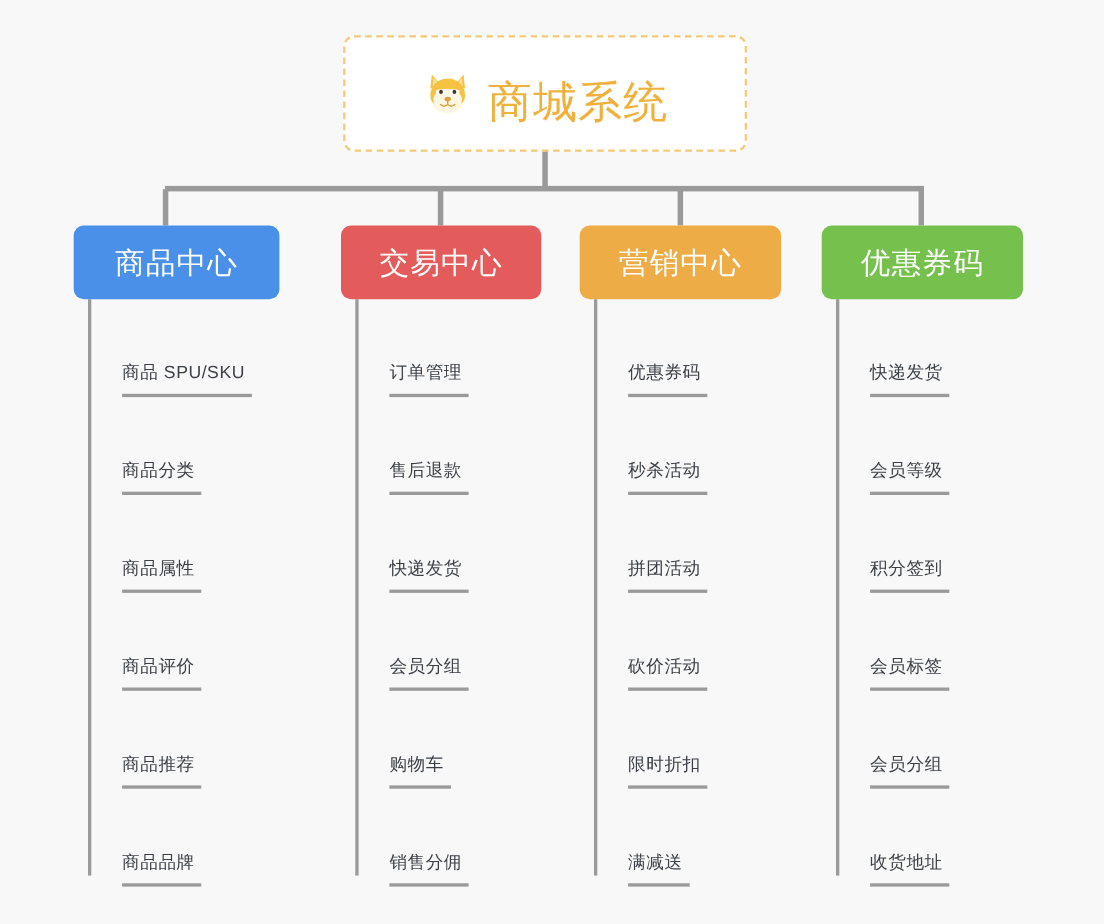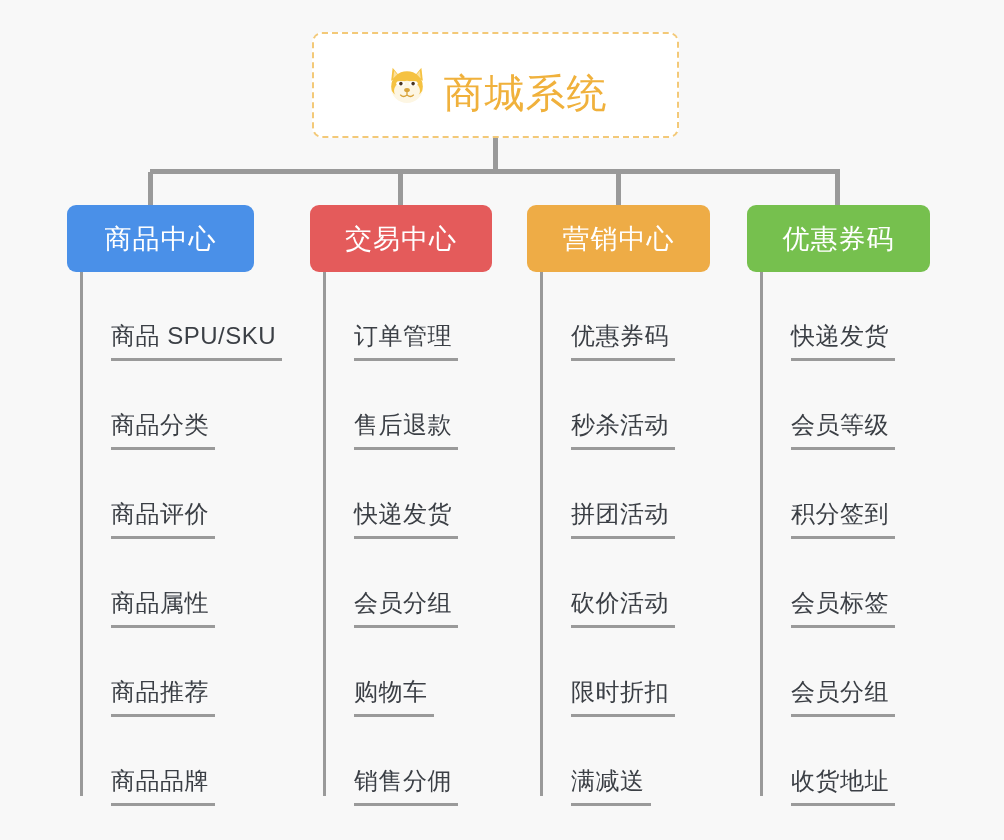--- a/index.html
+++ b/index.html
@@ -68,21 +68,21 @@
   .leaf-item{
     position:relative;
     height:89px;
     display:flex;
     align-items:flex-end;
     padding-left:44px;
     box-sizing:border-box;
   }
   .leaf-label{
     position:relative;
-    font-size:24px;
+    font-size:16px;
     color:#3b3f45;
     line-height:1;
     padding-bottom:10px;
     letter-spacing:0.5px;
     white-space:nowrap;
     border-bottom:3px solid #9a9a9a;
     padding-right:6px;
   }
 
   
@@ -136,24 +136,24 @@
     </div>
     <div class="leaf-list">
       <div class="leaf-spine" style="background: rgb(154, 154, 154); height: 524px;"></div>
       <div class="leaf-item">
           <span class="leaf-label" style="border-bottom-color: rgb(154, 154, 154);">商品 SPU/SKU</span>
         </div>
       <div class="leaf-item">
           <span class="leaf-label" style="border-bottom-color: rgb(154, 154, 154);">商品分类</span>
         </div>
       <div class="leaf-item">
+          <span class="leaf-label" style="border-bottom-color: rgb(154, 154, 154);">商品属性</span>
+        </div>
+      <div class="leaf-item">
           <span class="leaf-label" style="border-bottom-color: rgb(154, 154, 154);">商品评价</span>
-        </div>
-      <div class="leaf-item">
-          <span class="leaf-label" style="border-bottom-color: rgb(154, 154, 154);">商品属性</span>
         </div>
       <div class="leaf-item">
           <span class="leaf-label" style="border-bottom-color: rgb(154, 154, 154);">商品推荐</span>
         </div>
       <div class="leaf-item">
           <span class="leaf-label" style="border-bottom-color: rgb(154, 154, 154);">商品品牌</span>
         </div>
     </div>
   </div>
 

